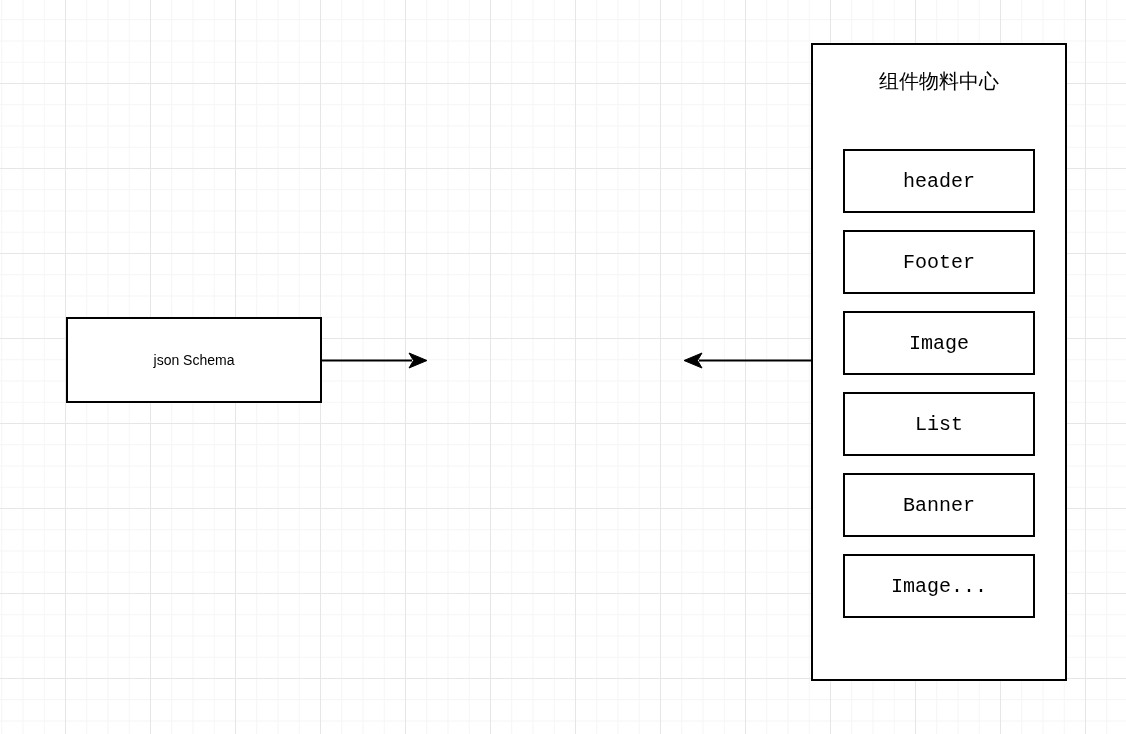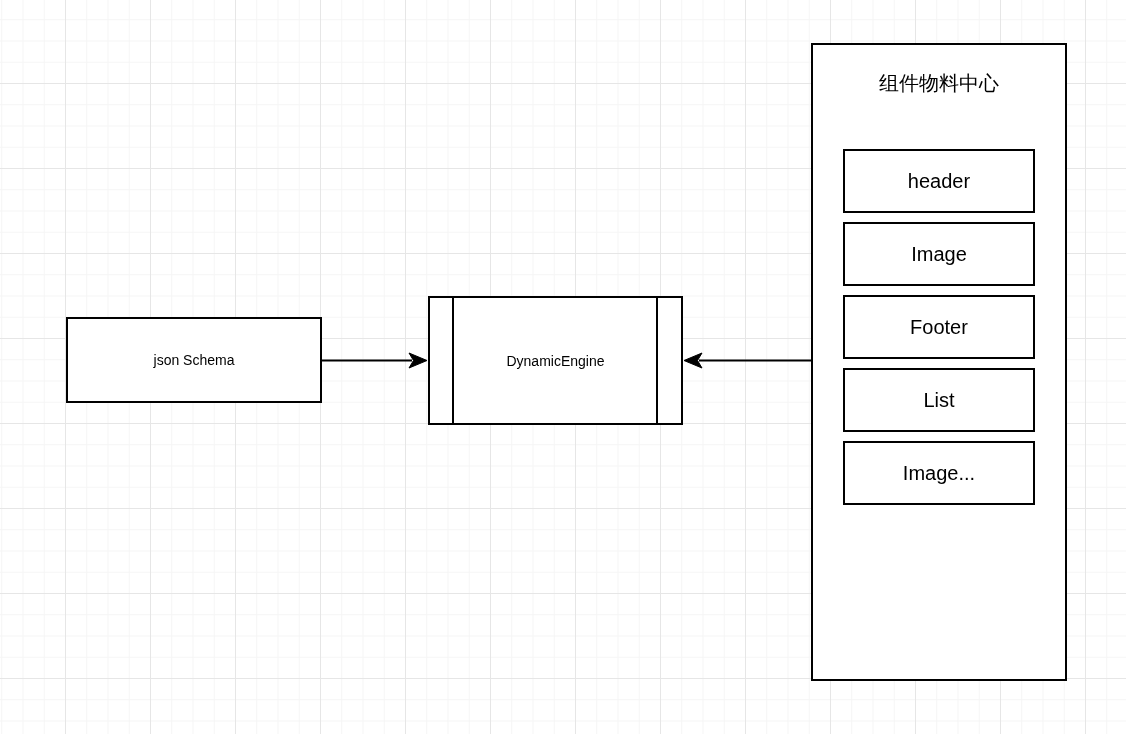--- a/index.html
+++ b/index.html
@@ -36,30 +36,31 @@
     background: #000000;
   }
   .strut-left { left: 22px; }
   .strut-right { right: 23px; }
   .material-center {
     position: absolute;
     left: 811px; top: 43px; width: 256px; height: 638px;
     background: #ffffff;
     border: 2px solid #000000;
     box-sizing: border-box;
+    font-family: Liberation Mono, monospace;
   }
   .material-title {
     padding-top: 24px;
     font-size: 20px; line-height: 28px;
     text-align: center;
   }
   .material-items {
     margin-top: 52px;
     display: flex; flex-direction: column; align-items: center;
-    gap: 9px;
+    gap: 17px;
   }
   .material-item {
     width: 192px; height: 64px;
     background: #ffffff;
     border: 2px solid #000000;
     box-sizing: border-box;
     display: flex; align-items: center; justify-content: center;
     font-size: 20px;
   }
   .overlay {
@@ -82,30 +83,26 @@
     <g>
       <path d="M811 360.5 H699" stroke="#000000" stroke-width="2" fill="none"></path>
       <path d="M684 360.5 L702 353 L697.5 360.5 L702 368 Z" fill="#000000" stroke="#000000" stroke-width="1"></path>
     </g>
   </svg>
 
   <div class="node node-json-schema">
     <span>json Schema</span>
   </div>
 
-  <div class="node node-dynamic-engine">
-    <div class="strut strut-left"></div>
-    <div class="strut strut-right"></div>
-    <span>DynamicEngine</span>
-  </div>
 
   <div class="material-center">
     <div class="material-title">组件物料中心</div>
     <div class="material-items">
       <div class="material-item">header</div>
+      <div class="material-item">Footer</div>
       <div class="material-item">Image</div>
-      <div class="material-item">Footer</div>
       <div class="material-item">List</div>
+      <div class="material-item">Banner</div>
       <div class="material-item">Image...</div>
     </div>
   </div>
 
 </div>
 
 </body></html>

